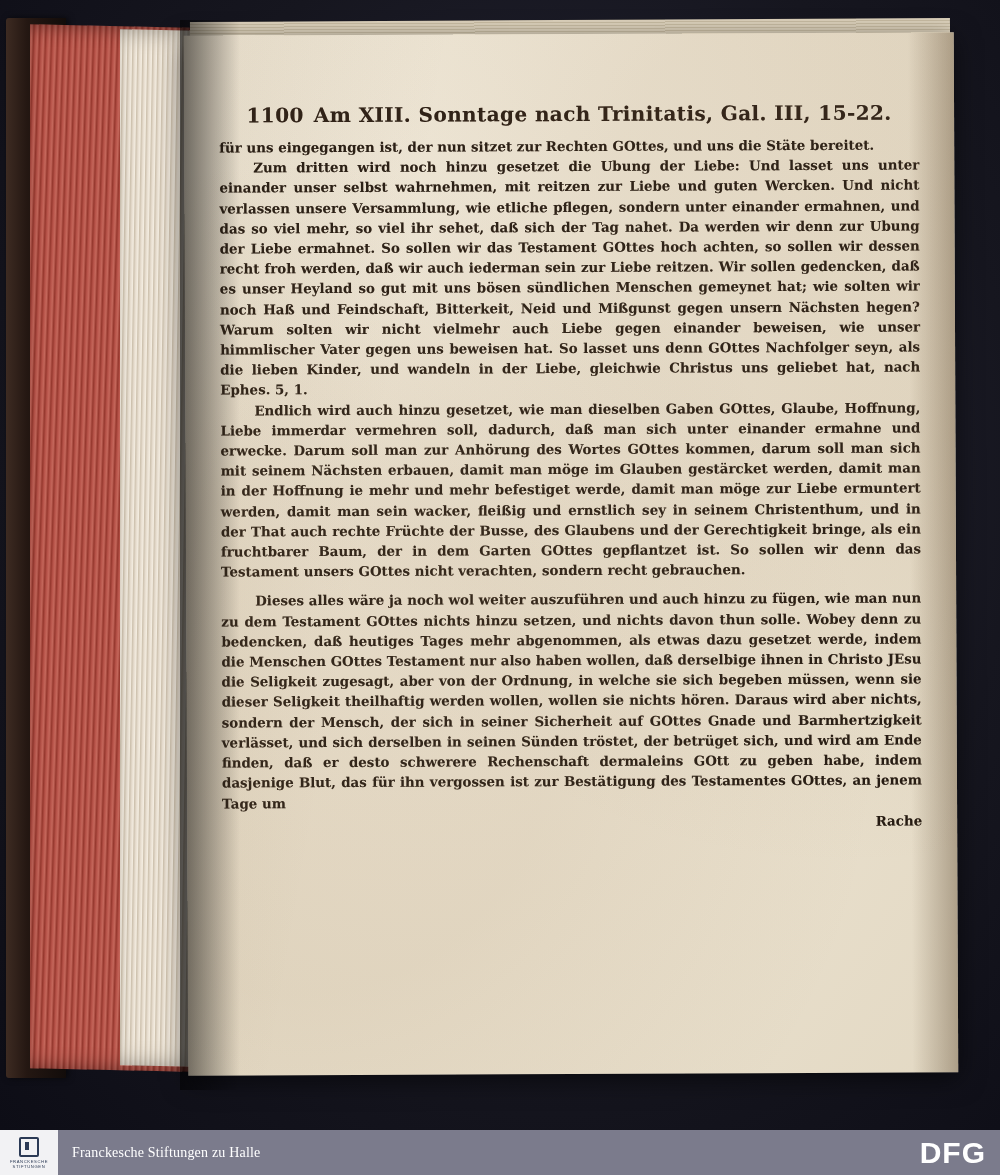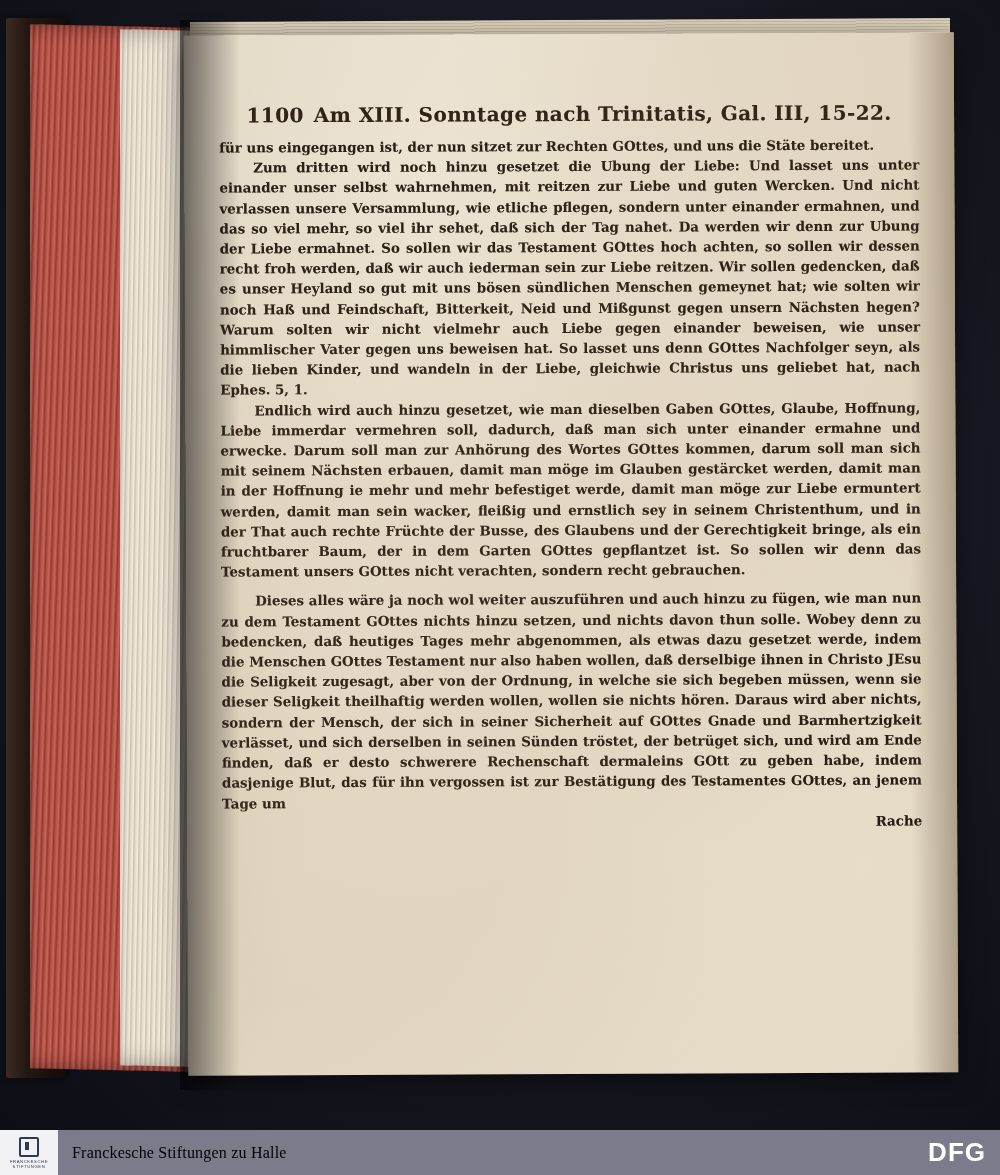--- a/index.html
+++ b/index.html
@@ -189,30 +189,30 @@
     font-family: "Liberation Sans", sans-serif;
     font-size: 4.2px;
     letter-spacing: .6px;
     margin-top: 2px;
     text-align: center;
     line-height: 5px;
   }
   .footer-title {
     margin-left: 14px;
     font-family: "Liberation Serif", serif;
-    font-size: 16px;
-    color: #000000;
+    font-size: 14px;
+    color: #ffffff;
     letter-spacing: .2px;
   }
   .footer-right {
     margin-left: auto;
     margin-right: 14px;
     font-family: "Liberation Sans", sans-serif;
     font-weight: bold;
-    font-size: 26px;
+    font-size: 30px;
     letter-spacing: 1px;
     color: #ffffff;
   }
 </style>
 </head>
 <body>
 
 <div class="scan">
   <div class="surround"></div>
 

